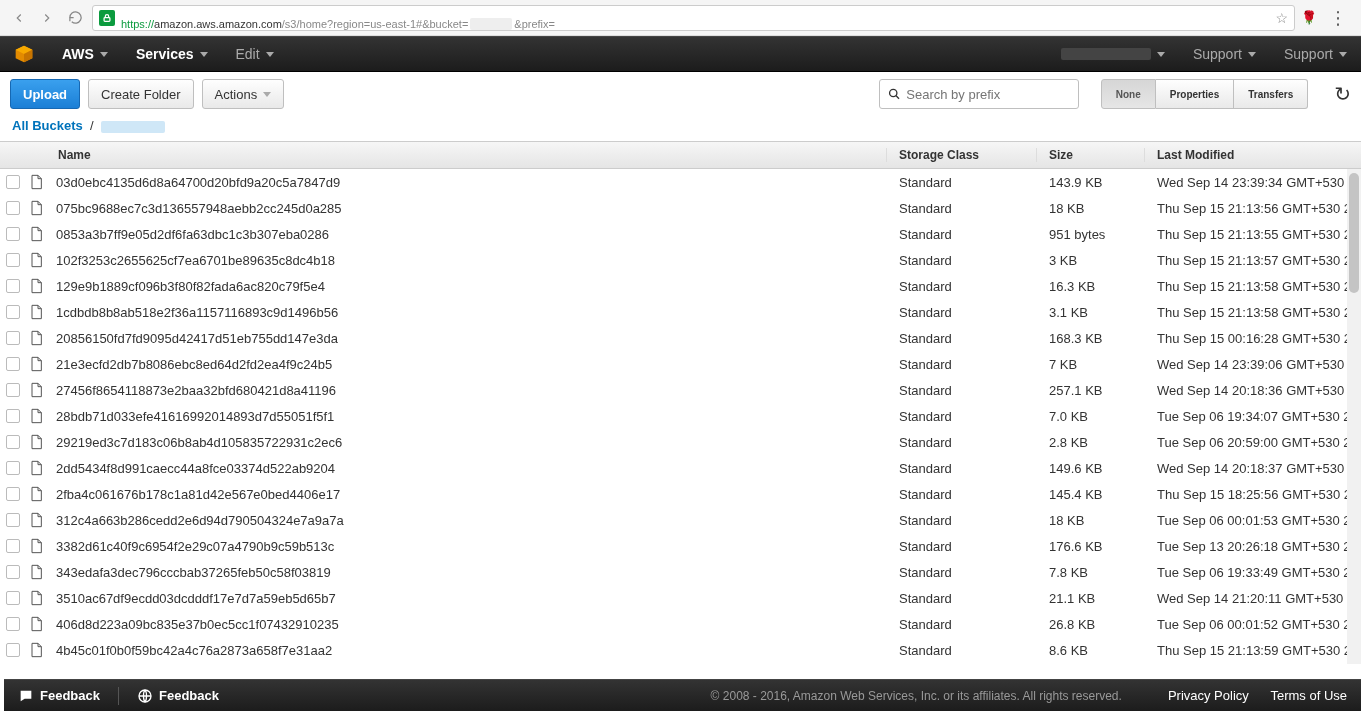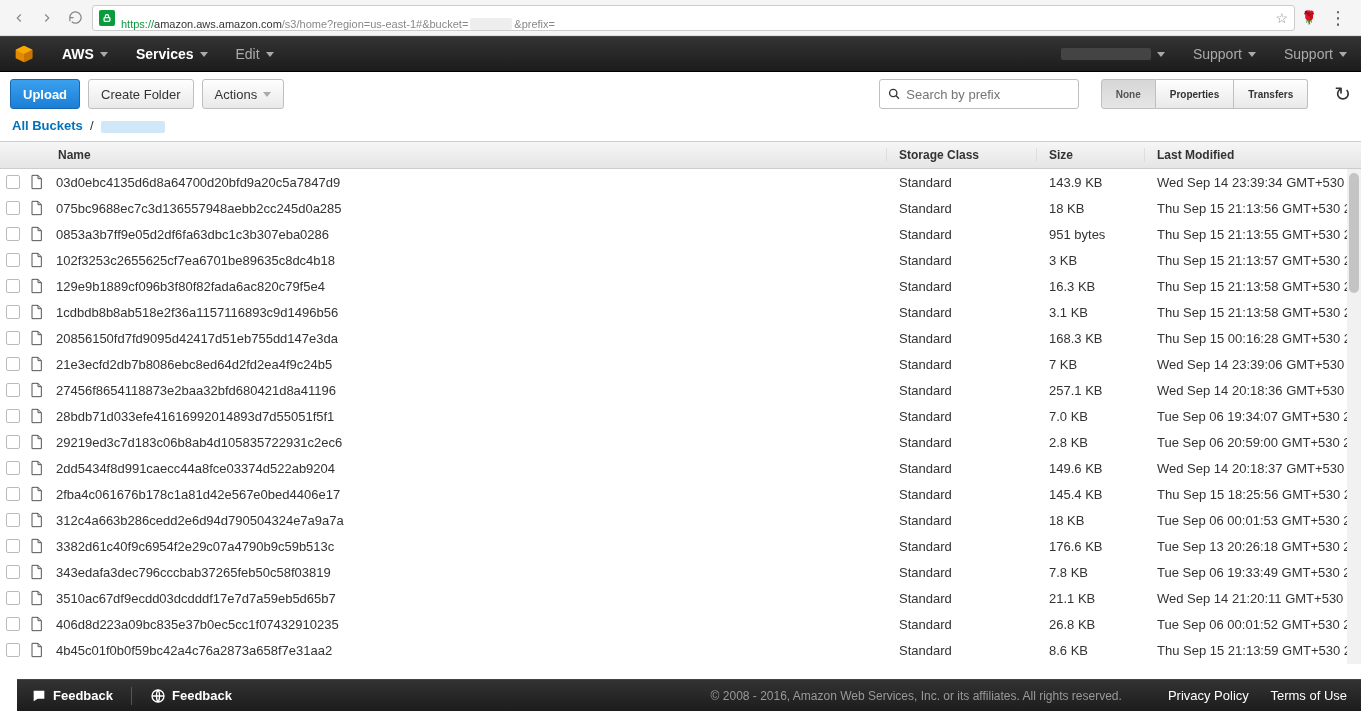--- a/index.html
+++ b/index.html
@@ -48,21 +48,21 @@
 .row{ height:26px; display:flex; align-items:center; font-size:13px; color:#333;}
 .cb{ width:14px; height:14px; border:1px solid #bbb; border-radius:2px; margin:0 8px 0 6px; background:#fff; cursor:pointer;}
 .fileicon{ width:16px; height:18px; margin-right:12px;}
 .rname{ flex:1; }
 .rsc{ width:150px; padding-left:12px;}
 .rsize{ width:108px; padding-left:12px;}
 .rlm{ width:216px; padding-left:12px; white-space:nowrap;}
 .vscroll{ position:absolute; top:0; right:0; width:14px; height:100%; background:#f1f1f1;}
 .vthumb{ position:absolute; top:4px; left:2px; right:2px; height:120px; background:#c4c4c4; border-radius:6px;}
 
-.footer{ position:absolute; bottom:0; left:17px; right:0; height:32px; background:linear-gradient(#333,#1c1c1c); border-top:1px solid #444; display:flex; align-items:center; color:#fff; font-size:13px; padding:8px 14px; gap:18px;}
+.footer{ position:absolute; bottom:0; left:4px; right:0; height:32px; background:linear-gradient(#333,#1c1c1c); border-top:1px solid #444; display:flex; align-items:center; color:#fff; font-size:13px; padding:8px 14px; gap:18px;}
 .foot-link{ display:flex; align-items:center; gap:6px; cursor:pointer; font-weight:bold;}
 .foot-sep{ width:1px; height:18px; background:#555;}
 .foot-mid{ flex:1; text-align:right; color:#999; font-size:12px; padding-right:10px;}
 .foot-right a{ color:#fff; text-decoration:none; margin-left:18px;}
 </style>
 </head>
 <body>
 
 <div class="browser-chrome">
   <div class="nav-btn">

